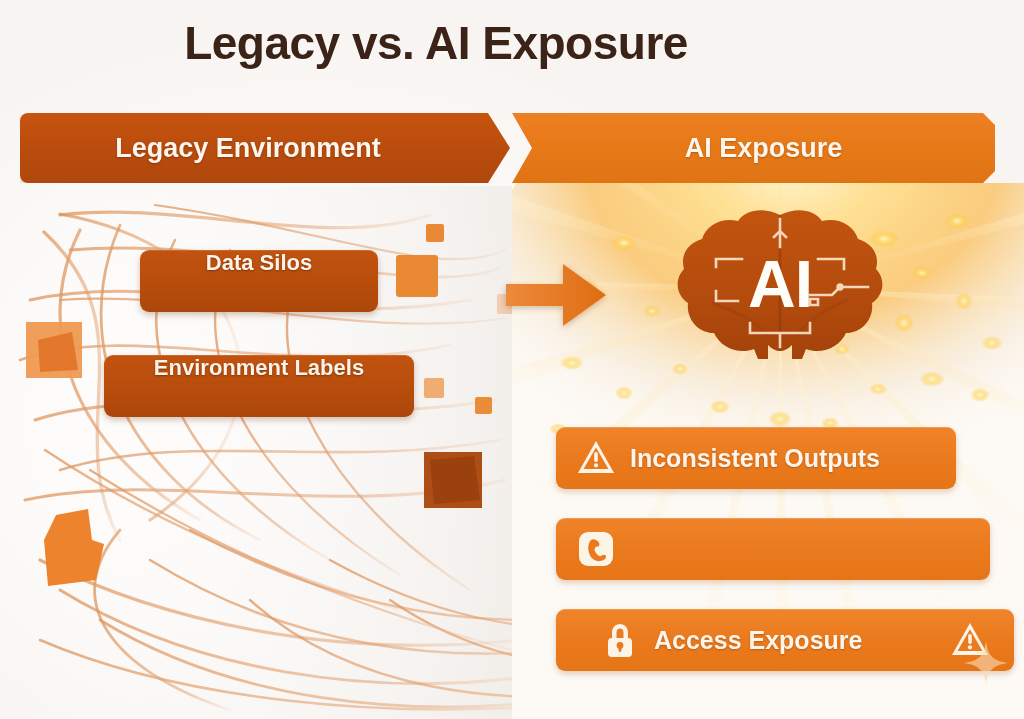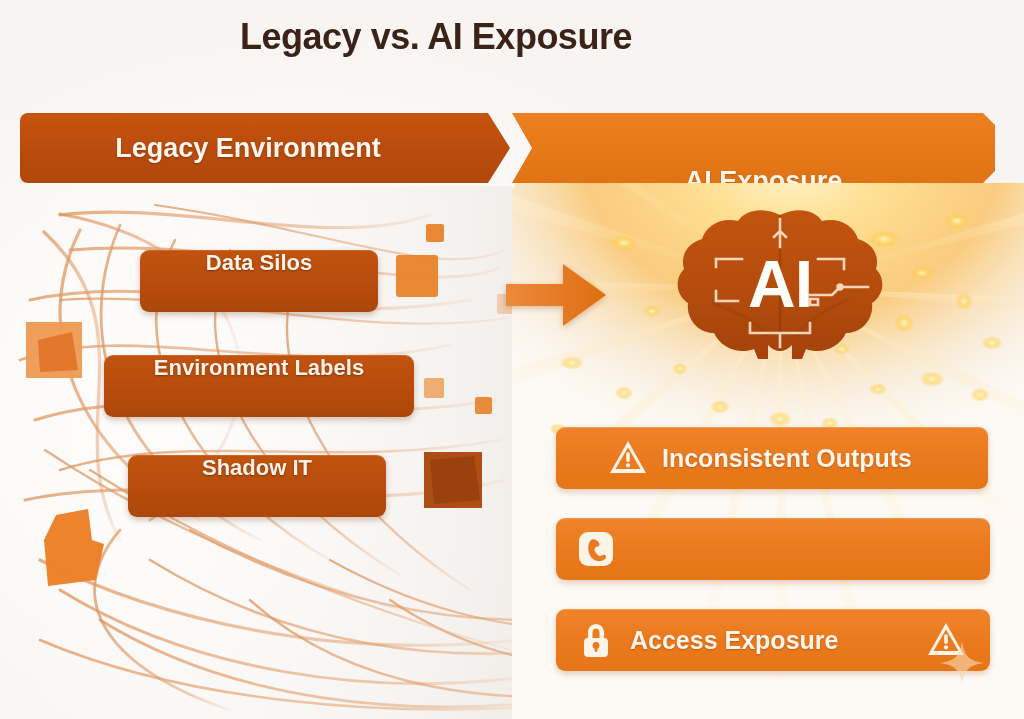--- a/index.html
+++ b/index.html
@@ -17,21 +17,21 @@
     overflow:hidden;
   }
 
   
   .bg-layer{position:absolute;left:0;top:0;width:1024px;height:719px;pointer-events:none;}
 
   
   #title{
     position:absolute;left:0;top:16px;width:872px;
     text-align:center;
-    font-size:36px;font-weight:bold;
+    font-size:46px;font-weight:bold;
     letter-spacing:-0.5px;
     color:#3b2318;
     font-family:"Liberation Sans", sans-serif;
     text-shadow:0 1px 0 rgba(255,255,255,0.6);
     z-index:40;
   }
 
   
   #banner-left{
     position:absolute;left:20px;top:113px;width:490px;height:70px;
@@ -53,21 +53,20 @@
     clip-path:polygon(0 0, 20px 50%, 0 70px, 471px 70px, 483px 58px, 483px 12px, 471px 0);
     border-radius:0 8px 8px 0;
     z-index:30;
     box-shadow:0 2px 4px rgba(150,80,20,0.22);
   }
   #banner-right-label{
     position:absolute;left:20px;top:0;width:463px;height:70px;
     display:flex;align-items:center;justify-content:center;
     color:#fdf6ee;font-size:27px;font-weight:bold;
     text-shadow:0 1px 2px rgba(120,60,10,0.45);
-    margin-top:33px;
   }
   .legacy-bar{
     position:absolute;height:62px;border-radius:9px;
     background:linear-gradient(180deg,#c2530f 0%,#b84d0c 50%,#ac470b 100%);
     box-shadow:0 3px 6px rgba(120,60,20,0.30), inset 0 1px 0 rgba(255,255,255,0.13);
     display:flex;align-items:flex-start;justify-content:center;
     color:#fbf3ea;font-size:22px;font-weight:bold;
     text-shadow:0 1px 2px rgba(80,35,8,0.55);
     white-space:nowrap;
   }
@@ -89,23 +88,23 @@
   .ai-bar{
     position:absolute;height:62px;border-radius:9px;
     background:linear-gradient(180deg,#f0832a 0%,#ea7a1d 50%,#e57516 100%);
     box-shadow:0 3px 6px rgba(160,85,25,0.28), inset 0 1px 0 rgba(255,255,255,0.18);
     display:flex;align-items:center;
     color:#fdf5ec;font-size:25px;font-weight:bold;
     text-shadow:0 1px 2px rgba(130,60,10,0.45);
     white-space:nowrap;
     z-index:24;
   }
-  #ai-bar-0{left:556px;top:427px;width:400px;padding-left:32px;}
+  #ai-bar-0{left:556px;top:427px;width:400px;}
   #ai-bar-1{left:556px;top:518px;width:434px;}
-  #ai-bar-2{left:556px;top:609px;width:434px;}
+  #ai-bar-2{left:556px;top:609px;width:434px;padding-left:24px;}
   .ai-bar .bar-icon{
     width:40px;height:40px;margin-left:20px;margin-right:14px;flex:0 0 auto;
     display:flex;align-items:center;justify-content:center;
   }
   .ai-bar .bar-label{flex:1 1 auto;}
   #trailing-warning{
     position:absolute;right:24px;top:11px;width:40px;height:40px;
   }
   #sparkle{
     position:absolute;right:4px;top:30px;width:48px;height:48px;opacity:.62;
@@ -186,23 +185,20 @@
   <div id="banner-right">
     <div id="banner-right-label">AI Exposure</div>
   </div>
 
   <div id="legacy-bar-0" class="legacy-bar">
     <span>Data Silos</span>
   </div>
   <div id="legacy-bar-1" class="legacy-bar">
     <span>Environment Labels</span>
   </div>
-  <div id="legacy-bar-2" class="legacy-bar">
-    <span>Shadow IT</span>
-  </div>
 
   <div id="ai-panel">
     <svg id="ai-glow" viewBox="0 0 512 536" xmlns="http://www.w3.org/2000/svg">
       <defs>
         <radialGradient id="coreGlow" cx="52%" cy="20%" r="72%">
           <stop offset="0%" stop-color="#fff6d8" stop-opacity="1"></stop>
           <stop offset="22%" stop-color="#ffdf8e" stop-opacity=".95"></stop>
           <stop offset="48%" stop-color="#f9bf5e" stop-opacity=".78"></stop>
           <stop offset="75%" stop-color="#f4e3c8" stop-opacity=".40"></stop>
           <stop offset="100%" stop-color="#ffffff" stop-opacity="0"></stop>

